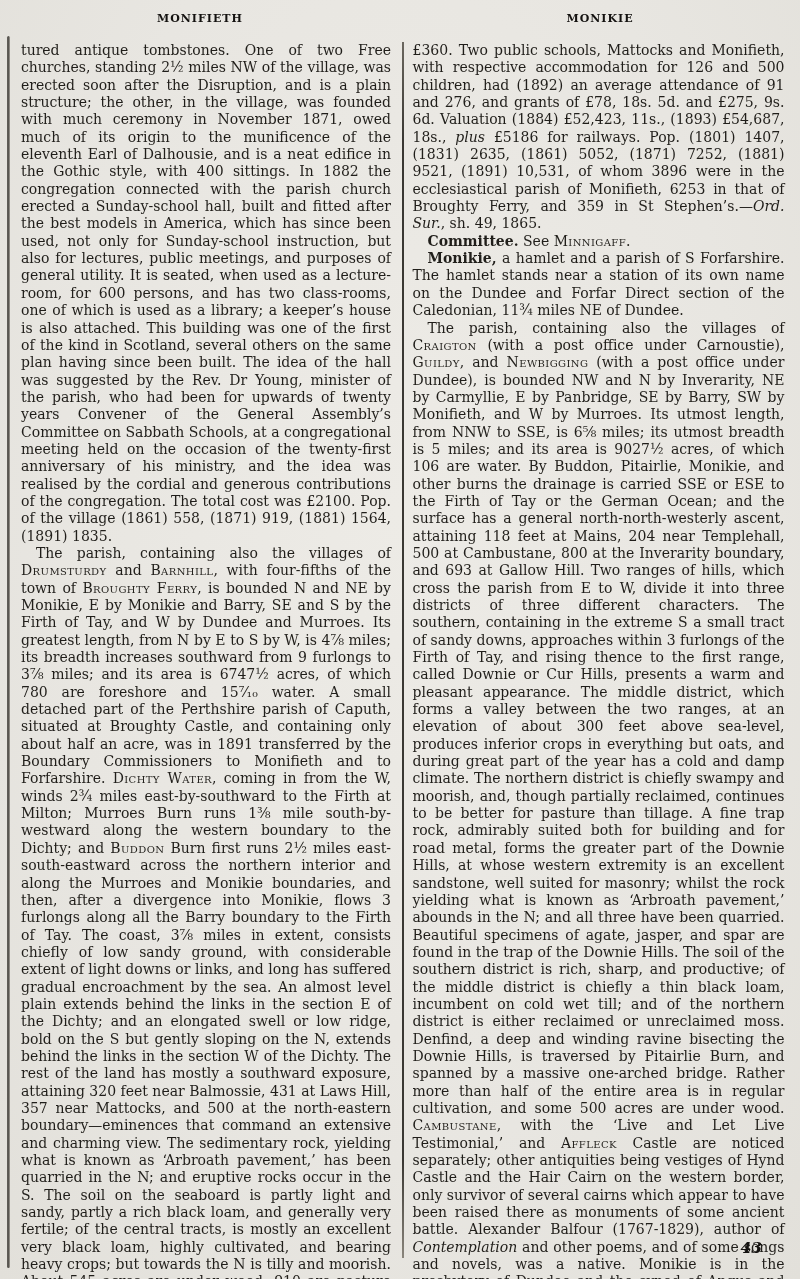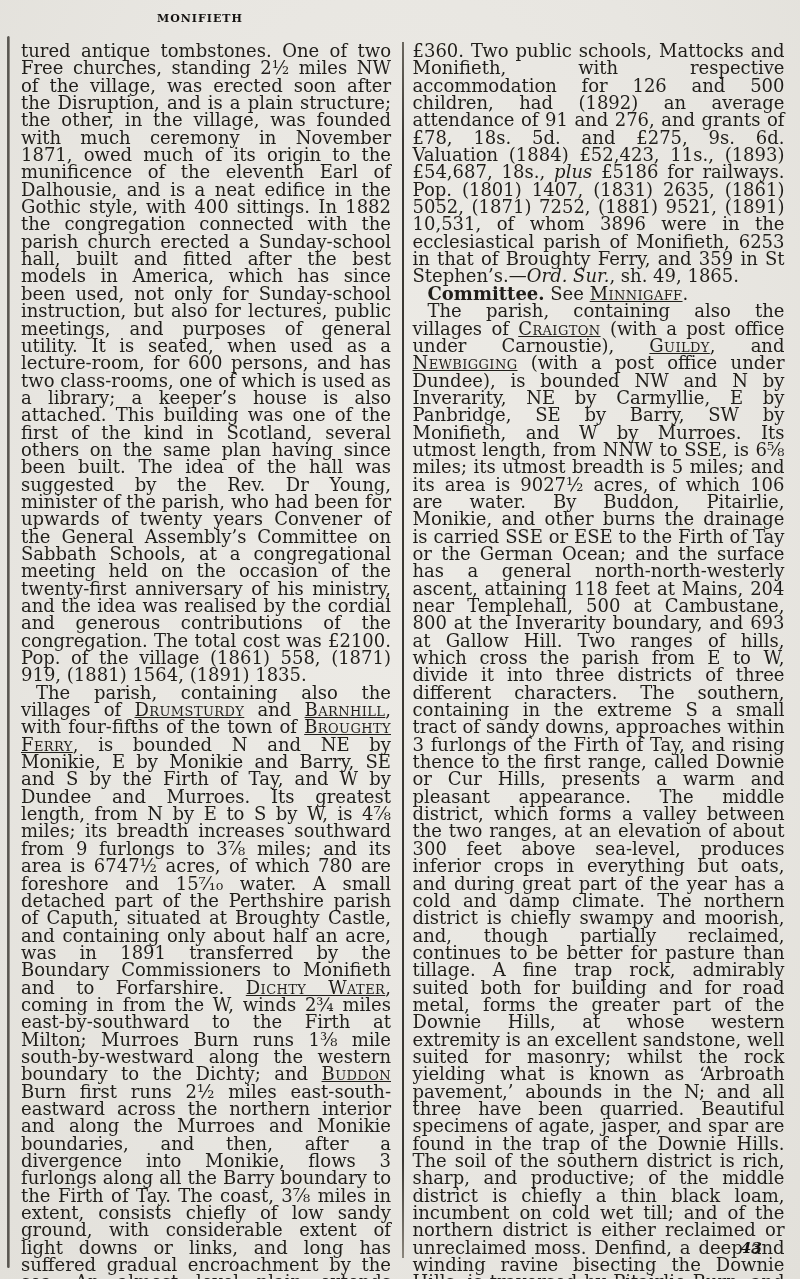--- a/index.html
+++ b/index.html
@@ -29,58 +29,60 @@
   .running-head{
     width:50%;text-align:center;
     font-weight:bold;font-size:11px;letter-spacing:1px;
     color:#141210;
   }
   .cols{
     position:absolute;top:42px;left:0;width:800px;height:1230px;
     display:flex;align-items:stretch;
   }
   .col{
-    font-size:18px;line-height:17.35px;
+    font-size:14px;line-height:17.35px;
     text-align:justify;
     color:#201e1a;
   }
   .col-left{width:370px;margin-left:21px;}
   .col-right{width:372px;margin-left:9px;}
   .divider{
     width:1.5px;margin-left:11px;
     background:linear-gradient(to bottom,#6b675f,#3a3833 8%,#3a3833 92%,#8a857c);
     height:1216px;
   }
   .para{margin:0;}
   .para.indent{text-indent:15px;}
-  .sc{font-variant:small-caps;letter-spacing:.4px;text-decoration:underline;}
+  .sc{font-variant:small-caps;letter-spacing:.4px;}
   em{}
   strong{font-weight:bold;}
   .page-number{
     position:absolute;right:38px;bottom:22px;
     font-weight:bold;font-size:15.5px;color:#141210;font-style:italic;
   }
 </style>
 </head>
 <body>
 
 <div class="page">
   <div class="scan-edge-left"></div>
 
   <div class="running-heads">
     <div class="running-head">MONIFIETH</div>
+    <div class="running-head">MONIKIE</div>
   </div>
 
   <div class="cols">
     <div class="col col-left">
         <p class="para">tured antique tombstones.  One of two Free churches, standing 2½ miles NW of the village, was erected soon after the Disruption, and is a plain structure; the other, in the village, was founded with much ceremony in November 1871, owed much of its origin to the munificence of the eleventh Earl of Dalhousie, and is a neat edifice in the Gothic style, with 400 sittings.  In 1882 the congregation connected with the parish church erected a Sunday-school hall, built and fitted after the best models in America, which has since been used, not only for Sunday-school instruction, but also for lectures, public meetings, and purposes of general utility.  It is seated, when used as a lecture-room, for 600 persons, and has two class-rooms, one of which is used as a library; a keeper’s house is also attached.  This building was one of the first of the kind in Scotland, several others on the same plan having since been built.  The idea of the hall was suggested by the Rev. Dr Young, minister of the parish, who had been for upwards of twenty years Convener of the General Assembly’s Committee on Sabbath Schools, at a congregational meeting held on the occasion of the twenty-first anniversary of his ministry, and the idea was realised by the cordial and generous contributions of the congregation.  The total cost was £2100.  Pop. of the village (1861) 558, (1871) 919, (1881) 1564, (1891) 1835.</p>
         <p class="para indent">The parish, containing also the villages of <span class="sc">Drumsturdy</span> and <span class="sc">Barnhill</span>, with four-fifths of the town of <span class="sc">Broughty Ferry</span>, is bounded N and NE by Monikie, E by Monikie and Barry, SE and S by the Firth of Tay, and W by Dundee and Murroes.  Its greatest length, from N by E to S by W, is 4⅞ miles; its breadth increases southward from 9 furlongs to 3⅞ miles; and its area is 6747½ acres, of which 780 are foreshore and 15⁷⁄₁₀ water. A small detached part of the Perthshire parish of Caputh, situated at Broughty Castle, and containing only about half an acre, was in 1891 transferred by the Boundary Commissioners to Monifieth and to Forfarshire.  <span class="sc">Dichty Water</span>, coming in from the W, winds 2¾ miles east-by-southward to the Firth at Milton; Murroes Burn runs 1⅜ mile south-by-westward along the western boundary to the Dichty; and <span class="sc">Buddon</span> Burn first runs 2½ miles east-south-eastward across the northern interior and along the Murroes and Monikie boundaries, and then, after a divergence into Monikie, flows 3 furlongs along all the Barry boundary to the Firth of Tay.  The coast, 3⅞ miles in extent, consists chiefly of low sandy ground, with considerable extent of light downs or links, and long has suffered gradual encroachment by the sea.  An almost level plain extends behind the links in the section E of the Dichty; and an elongated swell or low ridge, bold on the S but gently sloping on the N, extends behind the links in the section W of the Dichty. The rest of the land has mostly a southward exposure, attaining 320 feet near Balmossie, 431 at Laws Hill, 357 near Mattocks, and 500 at the north-eastern boundary—eminences that command an extensive and charming view.  The sedimentary rock, yielding what is known as ‘Arbroath pavement,’ has been quarried in the N; and eruptive rocks occur in the S.  The soil on the seaboard is partly light and sandy, partly a rich black loam, and generally very fertile; of the central tracts, is mostly an excellent very black loam, highly cultivated, and bearing heavy crops; but towards the N is tilly and moorish.  About 545 acres are under wood; 910 are pasture (chiefly links); and the rest of the land is in tillage.  Antiquities other than those noticed under <span class="sc">Broughty Ferry</span> and <span class="sc">Laws</span>, are Cairn Greg, the Gallow Hill of Ethiebeaton, a stone circle known as ‘St Bride’s Ring,’ and sites or vestiges of five pre-Reformation places of worship, at Monifieth village, Chapel-Dockie, Eglismonichty, Kingennie, and Broughty Ferry.  David Doig, LL.D. (1719-1800), a writer in the  and rector of Stirling Grammar School, was a native.  Estates, noticed separately, are , , and .  Giving off the whole of Broughty Ferry  parish and part of that of St Stephen, Monifieth is in the presbytery of Dundee and the synod of Angus and Mearns; the living is worth</p>
       </div>
     <div class="divider"></div>
     <div class="col col-right">
         <p class="para">£360.  Two public schools, Mattocks and Monifieth, with respective accommodation for 126 and 500 children, had (1892) an average attendance of 91 and 276, and grants of £78, 18s. 5d. and £275, 9s. 6d.  Valuation (1884) £52,423, 11s., (1893) £54,687, 18s., <em>plus</em> £5186 for railways.  Pop. (1801) 1407, (1831) 2635, (1861) 5052, (1871) 7252, (1881) 9521, (1891) 10,531, of whom 3896 were in the ecclesiastical parish of Monifieth, 6253 in that of Broughty Ferry, and 359 in St Stephen’s.—<em>Ord. Sur.</em>, sh. 49, 1865.</p>
         <p class="para indent"><strong>Committee.</strong>  See <span class="sc">Minnigaff</span>.</p>
+        <p class="para indent"><strong>Monikie,</strong> a hamlet and a parish of S Forfarshire.  The hamlet stands near a station of its own name on the Dundee and Forfar Direct section of the Caledonian, 11¾ miles NE of Dundee.</p>
         <p class="para indent">The parish, containing also the villages of <span class="sc">Craigton</span> (with a post office under Carnoustie), <span class="sc">Guildy</span>, and <span class="sc">Newbigging</span> (with a post office under Dundee), is bounded NW and N by Inverarity, NE by Carmyllie, E by Panbridge, SE by Barry, SW by Monifieth, and W by Murroes.  Its utmost length, from NNW to SSE, is 6⅝ miles; its utmost breadth is 5 miles; and its area is 9027½ acres, of which 106 are water.  By Buddon, Pitairlie, Monikie, and other burns the drainage is carried SSE or ESE to the Firth of Tay or the German Ocean; and the surface has a general north-north-westerly ascent, attaining 118 feet at Mains, 204 near Templehall, 500 at Cambustane, 800 at the Inverarity boundary, and 693 at Gallow Hill.  Two ranges of hills, which cross the parish from E to W, divide it into three districts of three different characters.  The southern, containing in the extreme S a small tract of sandy downs, approaches within 3 furlongs of the Firth of Tay, and rising thence to the first range, called Downie or Cur Hills, presents a warm and pleasant appearance.  The middle district, which forms a valley between the two ranges, at an elevation of about 300 feet above sea-level, produces inferior crops in everything but oats, and during great part of the year has a cold and damp climate.  The northern district is chiefly swampy and moorish, and, though partially reclaimed, continues to be better for pasture than tillage.  A fine trap rock, admirably suited both for building and for road metal, forms the greater part of the Downie Hills, at whose western extremity is an excellent sandstone, well suited for masonry; whilst the rock yielding what is known as ‘Arbroath pavement,’ abounds in the N; and all three have been quarried. Beautiful specimens of agate, jasper, and spar are found in the trap of the Downie Hills.  The soil of the southern district is rich, sharp, and productive; of the middle district is chiefly a thin black loam, incumbent on cold wet till; and of the northern district is either reclaimed or unreclaimed moss.  Denfind, a deep and winding ravine bisecting the Downie Hills, is traversed by Pitairlie Burn, and spanned by a massive one-arched bridge. Rather more than half of the entire area is in regular cultivation, and some 500 acres are under wood.  <span class="sc">Cambustane</span>, with the ‘Live and Let Live Testimonial,’ and <span class="sc">Affleck</span> Castle are noticed separately; other antiquities being vestiges of Hynd Castle and the Hair Cairn on the western border, only survivor of several cairns which appear to have been raised there as monuments of some ancient battle.  Alexander Balfour (1767-1829), author of <em>Contemplation</em> and other poems, and of some songs and novels, was a native.  Monikie is in the presbytery of Dundee and the synod of Angus and Mearns; the living is worth £263.  The parish church, at the hamlet, was built in 1812.  There are also a Free church of Monikie and a U.P. church of Newbigging; and Bankhead public, Monikie public, Newbigging public, and Monikie female Free Church schools, with respective accommodation for 78, 100, 86, and 79 children, had (1892) an average attendance of 32, 67, 90, and 51, and grants of £42, 13s. 6d., £72, 3s. 6d., £80, 15s., and £41, 19s.  Valuation (1884) £19,524, 9s., (1893) £9523, 5s.  £8562 for railways.  Pop. (1801) 1236, (1831) 1322, (1861) 1460, (1871) 1397, (1881) 1412, (1891) 1328, of whom 688 were males and 640 females.—, sh. 49, 1865.</p>
       </div>
   </div>
 
   <div class="page-number">43</div>
 </div>
 
 </body></html>

